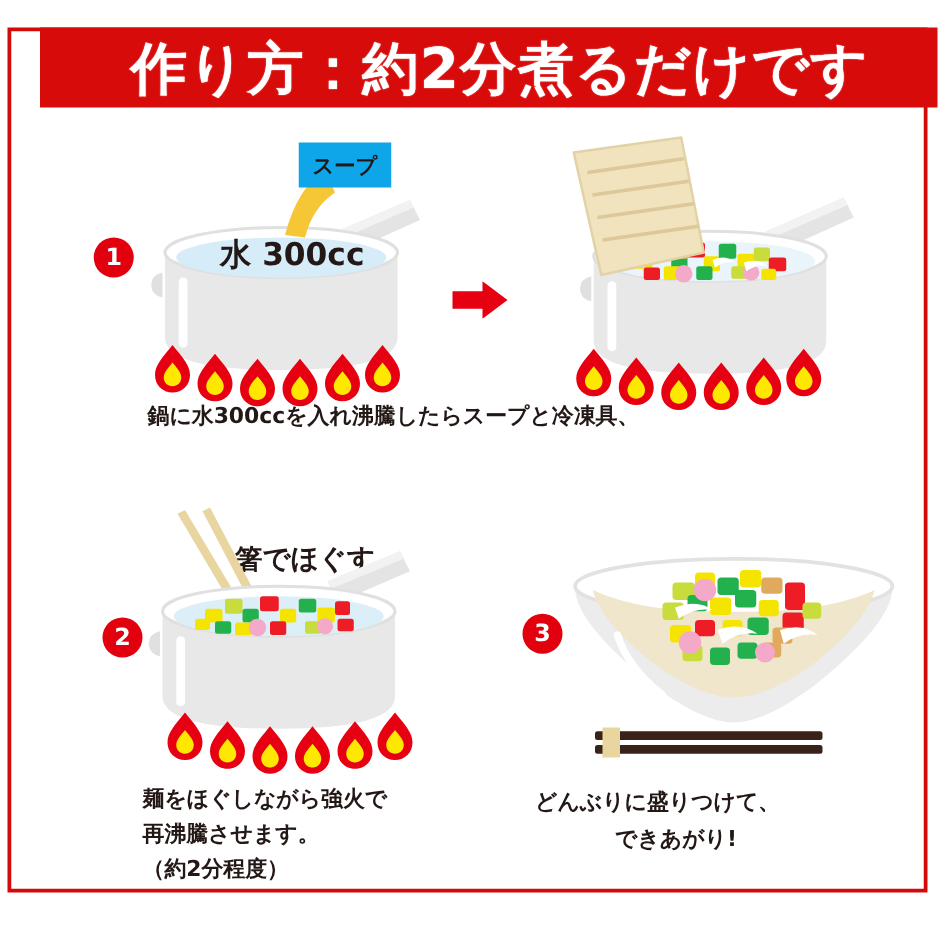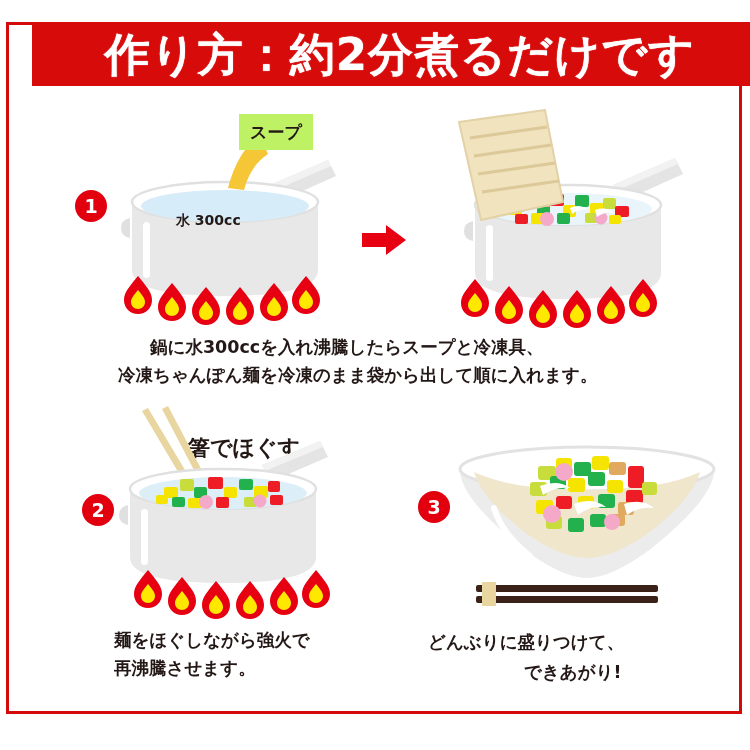--- a/index.html
+++ b/index.html
@@ -77,24 +77,24 @@
 
         <rect x="33" y="112" width="7" height="56" rx="3.5" fill="#FFFFFF"></rect>
 
         <path d="M20,108 q-9,2 -9,10 q0,8 9,10 Z" fill="#E0E0E0"></path>
       </g>
 
       <g>
         <path d="M118,78 Q128,40 150,26 L158,44 Q140,56 134,80 Z" fill="#F5C636"></path>
       </g>
     </svg>
-    <div class="cap small-label" style="left:66px;top:76px;font-size:14px;margin-top:24px;">水 300cc</div>
-  </div>
-
-  <div style="position:absolute;left:239px;top:114px;width:74px;height:36px;background:#bef264;
+    <div class="cap small-label" style="left:66px;top:76px;font-size:25px;">水 300cc</div>
+  </div>
+
+  <div style="position:absolute;left:239px;top:114px;width:74px;height:36px;background:#0ea5e9;
               display:flex;align-items:center;justify-content:center;">
     <span style="font-size:17px;font-weight:bold;color:#231815;">スープ</span>
   </div>
 
   <div class="scene" style="left:118px;top:274px;width:200px;height:50px;">
     <svg width="200" height="50" viewBox="0 0 200 50">
       <g>
         <path d="M12,2 C20,12 26,18 26,26 C26,34 20,40 12,40 C4,40 -2,34 -2,26 C-2,18 4,12 12,2 Z" fill="#E60012" transform="translate(8,0)"></path>
         <path d="M12,16 C16,21 19,24 19,28 C19,32 16,35 12,35 C8,35 5,32 5,28 C5,24 8,21 12,16 Z" fill="#FFE800" transform="translate(8,0)"></path>
       </g>
@@ -198,22 +198,21 @@
           <path d="M12,2 C20,12 26,18 26,26 C26,34 20,40 12,40 C4,40 -2,34 -2,26 C-2,18 4,12 12,2 Z" fill="#E60012" transform="translate(144,7)"></path>
           <path d="M12,16 C16,21 19,24 19,28 C19,32 16,35 12,35 C8,35 5,32 5,28 C5,24 8,21 12,16 Z" fill="#FFE800" transform="translate(144,7)"></path>
         </g>
       <g>
           <path d="M12,2 C20,12 26,18 26,26 C26,34 20,40 12,40 C4,40 -2,34 -2,26 C-2,18 4,12 12,2 Z" fill="#E60012" transform="translate(176,0)"></path>
           <path d="M12,16 C16,21 19,24 19,28 C19,32 16,35 12,35 C8,35 5,32 5,28 C5,24 8,21 12,16 Z" fill="#FFE800" transform="translate(176,0)"></path>
         </g>
     </svg>
   </div>
 
-  <div class="cap body-text" style="left:118px;top:335px;margin-left:32px;">鍋に水300ccを入れ沸騰したらスープと冷凍具、</div>
-  <div class="cap body-text" style="left:118px;top:363px;">冷凍ちゃんぽん麺を冷凍のまま袋から出して順に入れます。</div>
+  <div class="cap body-text" style="left:118px;top:321px;">鍋に水300ccを入れ沸騰したらスープと冷凍具、</div>
 
   <div class="badge" style="left:82px;top:494px;">2</div>
 
   <div class="cap small-label" style="left:188px;top:432px;font-size:22px;">箸でほぐす</div>
 
   <div class="scene" style="left:112px;top:405px;width:250px;height:200px;">
     <svg width="250" height="200" viewBox="0 0 250 200">
 
       <g>
         <path d="M150,60 L208,36 L216,52 L158,77 Z" fill="#E4E4E4"></path>
@@ -279,20 +278,21 @@
         </g>
       <g>
           <path d="M12,2 C20,12 26,18 26,26 C26,34 20,40 12,40 C4,40 -2,34 -2,26 C-2,18 4,12 12,2 Z" fill="#E60012" transform="translate(176,0)"></path>
           <path d="M12,16 C16,21 19,24 19,28 C19,32 16,35 12,35 C8,35 5,32 5,28 C5,24 8,21 12,16 Z" fill="#FFE800" transform="translate(176,0)"></path>
         </g>
     </svg>
   </div>
 
   <div class="cap body-text" style="left:114px;top:656px;">再沸騰させます。</div>
   <div class="cap body-text" style="left:114px;top:628px;">麺をほぐしながら強火で</div>
+  <div class="cap body-text" style="left:114px;top:684px;">（約2分程度）</div>
 
   <div class="badge" style="left:418px;top:491px;">3</div>
 
   <div class="scene" style="left:452px;top:438px;width:270px;height:160px;">
     <svg width="270" height="160" viewBox="0 0 270 160">
 
       <g>
         <path d="M8,32 Q8,22 75,16 Q135,11 195,16 Q262,22 262,32 Q262,60 200,110 Q160,140 135,140 Q110,140 70,110 Q8,60 8,32 Z" fill="#ECECEC"></path>
         <ellipse cx="135" cy="31" rx="127" ry="22" fill="#FFFFFF"></ellipse>
         <ellipse cx="135" cy="31" rx="127" ry="22" fill="none" stroke="#E2E2E2" stroke-width="3"></ellipse>
@@ -337,15 +337,15 @@
 
   <div class="scene" style="left:472px;top:582px;width:190px;height:26px;">
     <svg width="190" height="26" viewBox="0 0 190 26">
       <rect x="4" y="3" width="182" height="7" rx="2" fill="#3B2218"></rect>
       <rect x="4" y="14" width="182" height="7" rx="2" fill="#3B2218"></rect>
       <rect x="10" y="0" width="14" height="24" fill="#E8D5A0"></rect>
     </svg>
   </div>
 
   <div class="cap body-text" style="left:428px;top:630px;">どんぶりに盛りつけて、</div>
-  <div class="cap body-text" style="left:492px;top:660px;margin-left:32px;">できあがり!</div>
+  <div class="cap body-text" style="left:492px;top:660px;">できあがり!</div>
 
 </div>
 
 </body></html>

